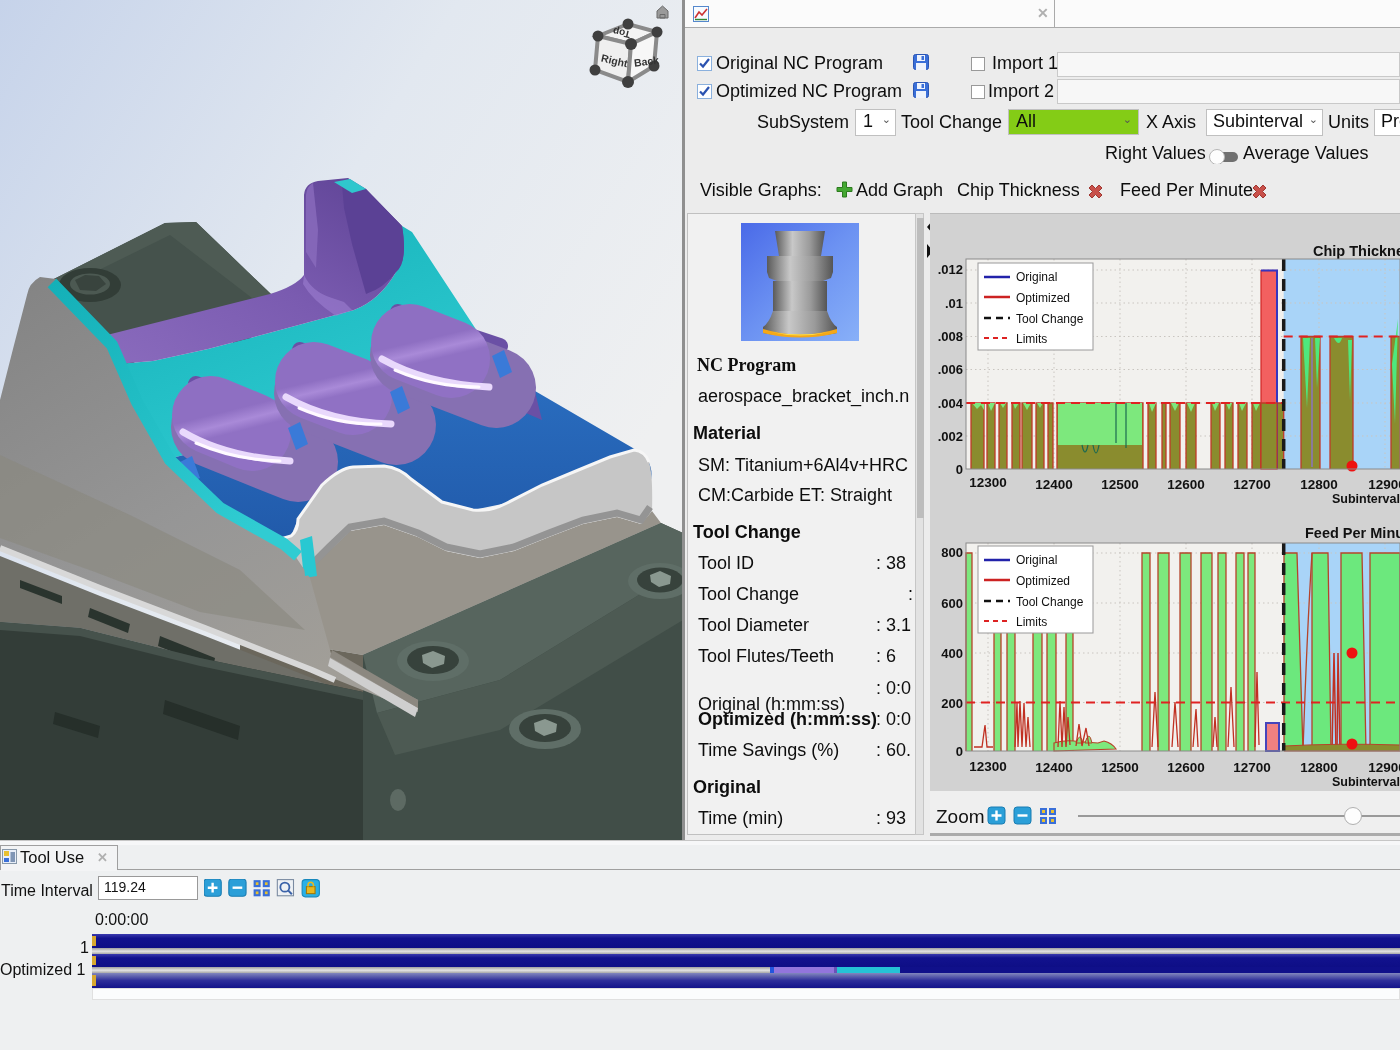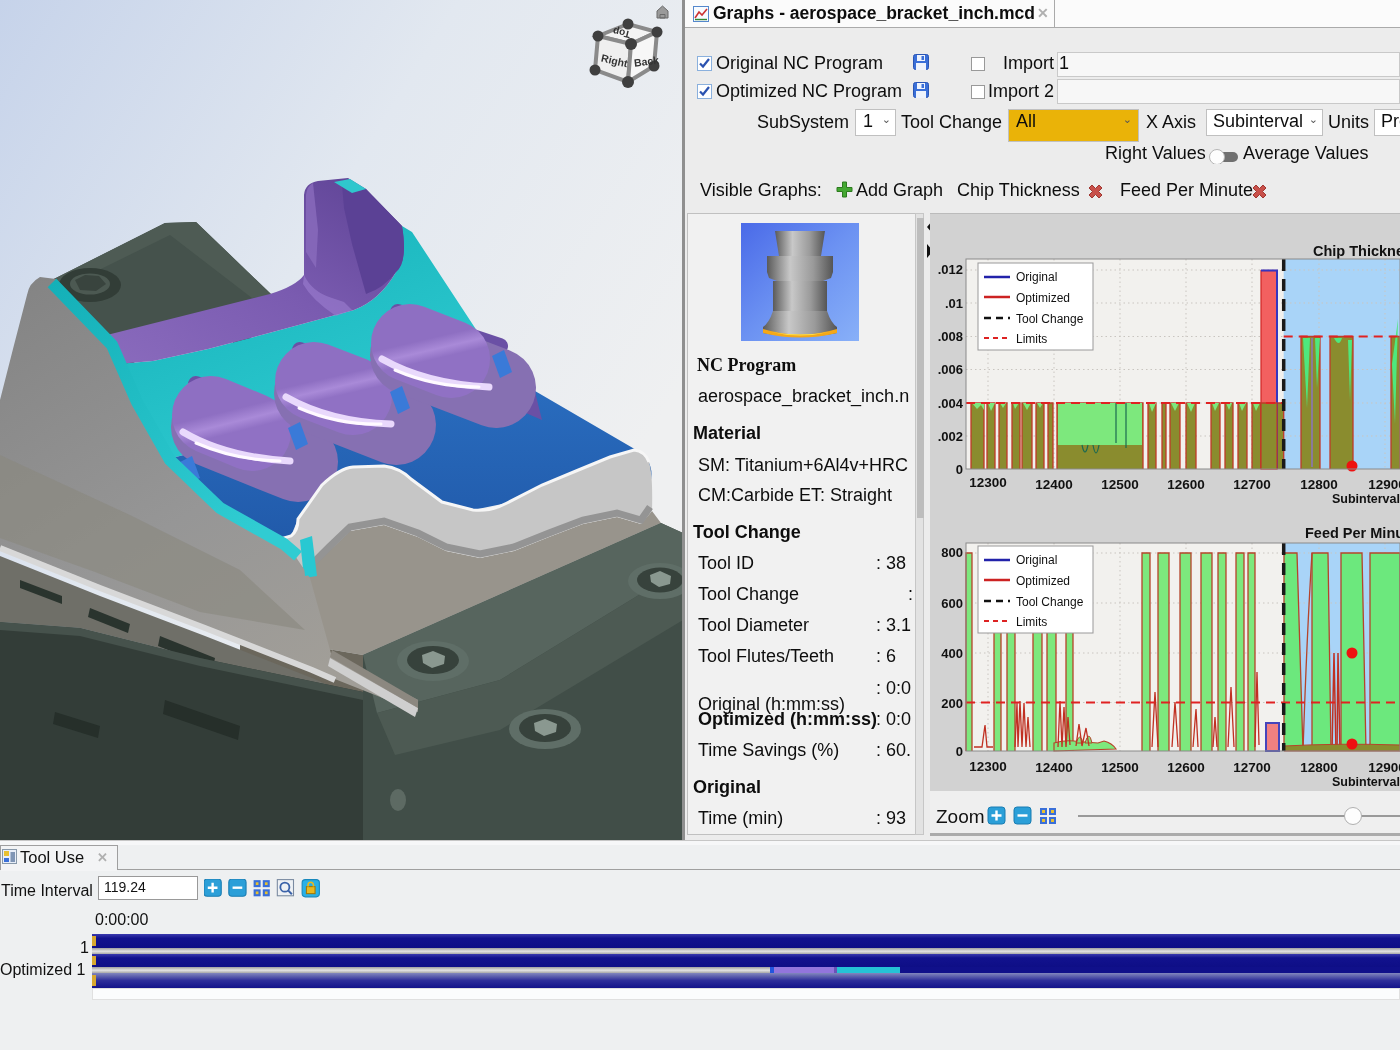--- a/index.html
+++ b/index.html
@@ -187,60 +187,59 @@
   </div>
   <div id="vsplit"></div>
   <div id="rightpanel">
     <div id="titlerow">
       <div id="titletab">
         <svg style="position:absolute;left:8px;top:6px" width="16" height="16" viewBox="0 0 16 16">
             <rect x="0.5" y="0.5" width="15" height="15" fill="#f8fbff" stroke="#5588cc"></rect>
             <path d="M2 12 L6 6 L9 9 L14 3" stroke="#cc3333" fill="none" stroke-width="1.6"></path>
             <path d="M2 13.5 L14 13.5" stroke="#338833" fill="none" stroke-width="1.4"></path>
           </svg>
-        <span id="titletext">Graphs - aerospace_bracket_inch.mcd</span>
         <span id="titleclose">✕</span>
       </div>
     </div>
 
     <div class="row" style="left:372px;top:52px;width:343px;height:25px;background:#f7f7f7;border:1px solid #c9c9c9"></div>
     <div class="row" style="left:372px;top:79px;width:343px;height:25px;background:#f7f7f7;border:1px solid #c9c9c9"></div>
     <div class="row" style="left:12px;top:53px;">
       <svg width="15" height="15" viewBox="0 0 15 15" style="vertical-align:-2px">
           <rect x="0.5" y="0.5" width="14" height="14" fill="#fdfeff" stroke="#8ab0dd"></rect>
           <path d="M3 7.5 L6 10.5 L12 3" stroke="#2a52b0" stroke-width="2.2" fill="none"></path>
         </svg><span style="margin-left:4px">Original NC Program</span>
     </div>
     <div class="row" style="left:228px;top:54px;"><svg width="16" height="16" viewBox="0 0 16 16">
           <rect x="0.5" y="0.5" width="15" height="15" rx="2" fill="#3a6fd8" stroke="#2a55b5"></rect>
           <rect x="4" y="1" width="8" height="6" fill="#eef3fc"></rect>
           <rect x="8.5" y="2" width="2.5" height="4" fill="#3a6fd8"></rect>
           <rect x="3" y="9" width="10" height="7" fill="#eef3fc"></rect>
         </svg></div>
-    <div class="row" style="left:286px;top:53px;"><span class="cb"></span><span style="margin-left:18px">Import 1</span></div>
+    <div class="row" style="left:286px;top:53px;"><span class="cb"></span><span style="margin-left:7px">Import 1</span></div>
     <div class="row" style="left:12px;top:81px;">
       <svg width="15" height="15" viewBox="0 0 15 15" style="vertical-align:-2px">
           <rect x="0.5" y="0.5" width="14" height="14" fill="#fdfeff" stroke="#8ab0dd"></rect>
           <path d="M3 7.5 L6 10.5 L12 3" stroke="#2a52b0" stroke-width="2.2" fill="none"></path>
         </svg><span style="margin-left:4px">Optimized NC Program</span>
     </div>
     <div class="row" style="left:228px;top:82px;"><svg width="16" height="16" viewBox="0 0 16 16">
           <rect x="0.5" y="0.5" width="15" height="15" rx="2" fill="#3a6fd8" stroke="#2a55b5"></rect>
           <rect x="4" y="1" width="8" height="6" fill="#eef3fc"></rect>
           <rect x="8.5" y="2" width="2.5" height="4" fill="#3a6fd8"></rect>
           <rect x="3" y="9" width="10" height="7" fill="#eef3fc"></rect>
         </svg></div>
     <div class="row" style="left:286px;top:81px;"><span class="cb"></span><span style="margin-left:3px">Import 2</span></div>
     <div class="row" style="left:72px;top:112px;">SubSystem</div>
     <div class="row" style="left:170px;top:109px;width:41px;height:27px;background:#fff;border:1px solid #c0c0c0;">
         <span style="position:absolute;left:7px;top:1px">1</span>
         <span style="position:absolute;right:4px;top:3px;font-size:11px;color:#555">⌄</span>
       </div>
     <div class="row" style="left:216px;top:112px;">Tool Change</div>
-    <div class="row" style="left:323px;top:109px;width:131px;height:33px;background:#eab308;border:1px solid #c0c0c0;">
+    <div class="row" style="left:323px;top:109px;width:131px;height:26px;background:#84cc16;border:1px solid #c0c0c0;">
         <span style="position:absolute;left:7px;top:1px">All</span>
         <span style="position:absolute;right:6px;top:3px;font-size:11px;color:#555">⌄</span>
       </div>
     <div class="row" style="left:461px;top:112px;">X Axis</div>
     <div class="row" style="left:521px;top:109px;width:117px;height:27px;background:#fff;border:1px solid #c0c0c0;">
         <span style="position:absolute;left:6px;top:1px">Subinterval</span>
         <span style="position:absolute;right:4px;top:3px;font-size:11px;color:#555">⌄</span>
       </div>
     <div class="row" style="left:643px;top:112px;">Units</div>
     <div class="row" style="left:689px;top:109px;width:26px;height:27px;background:#fff;border:1px solid #c0c0c0;border-right:none">

